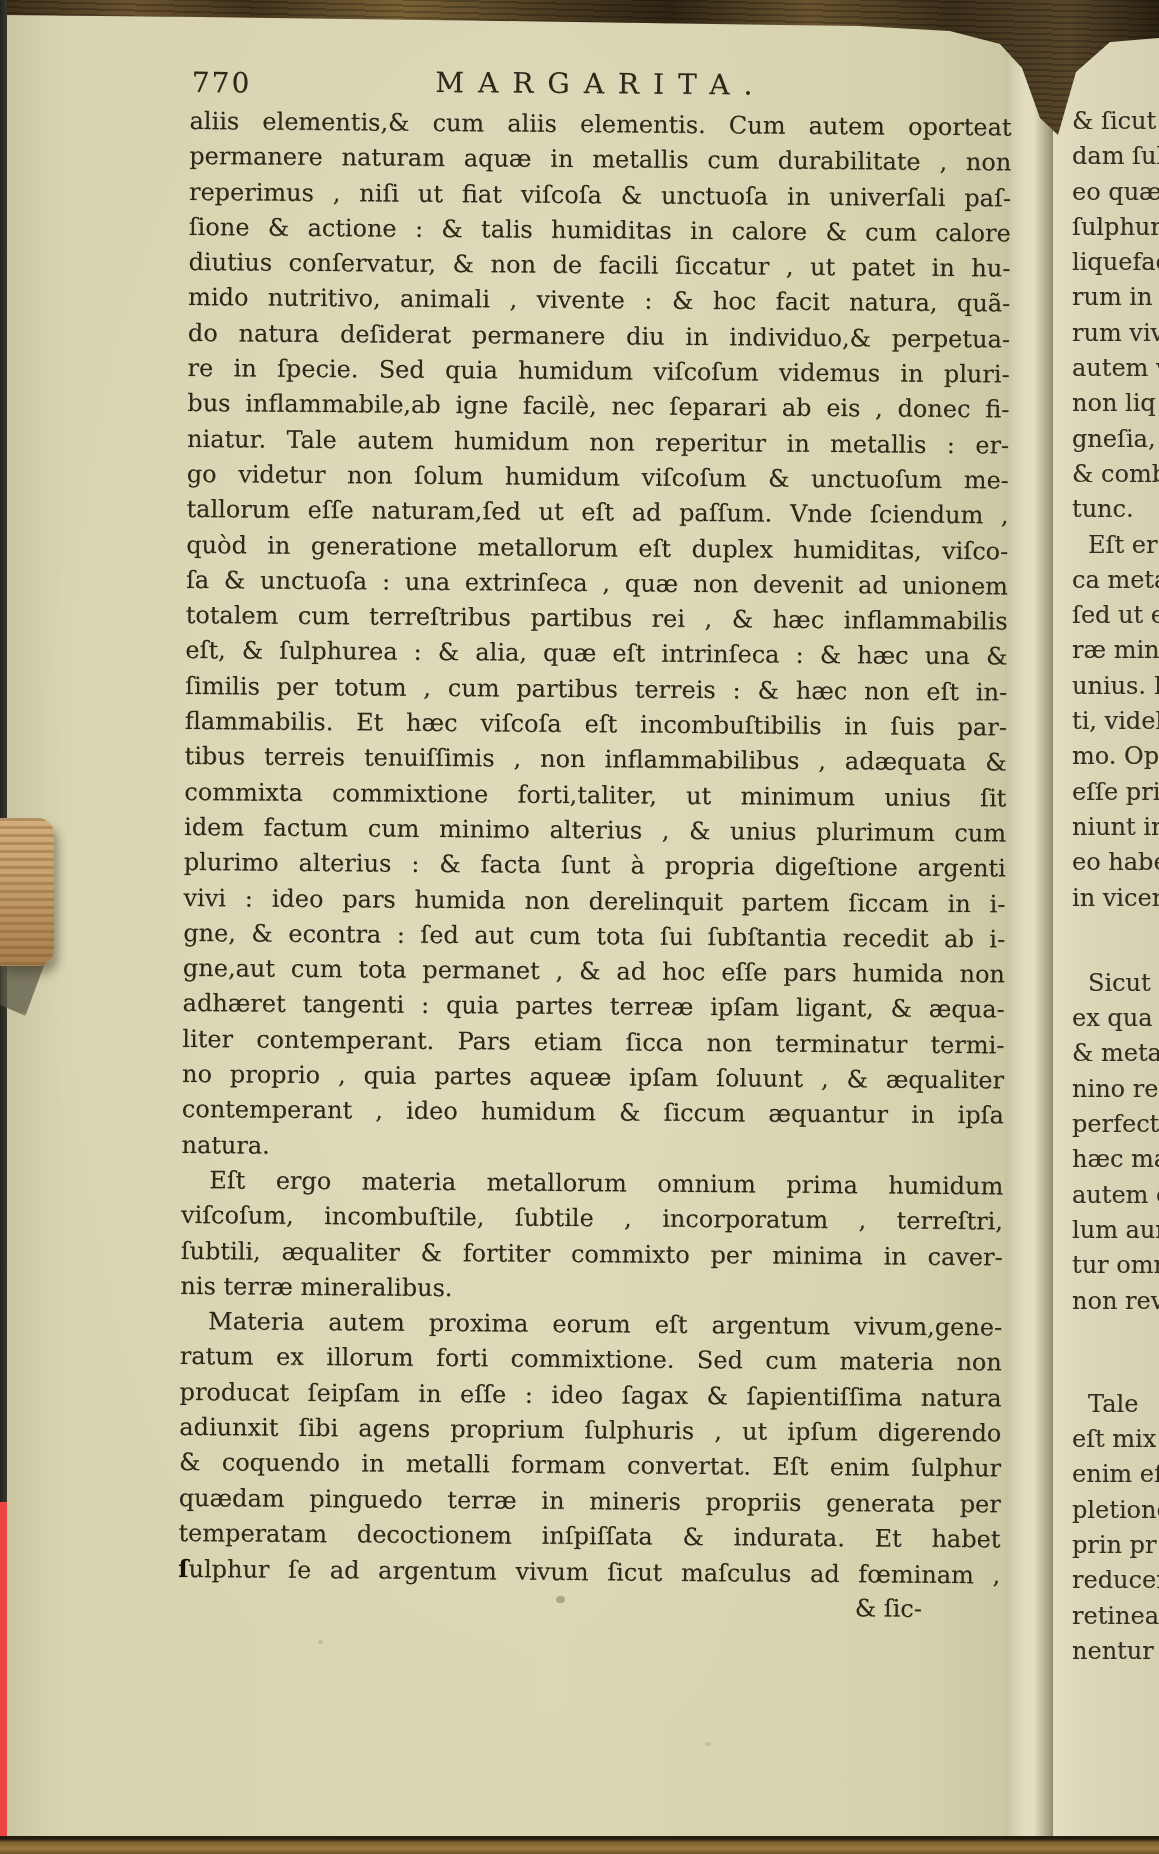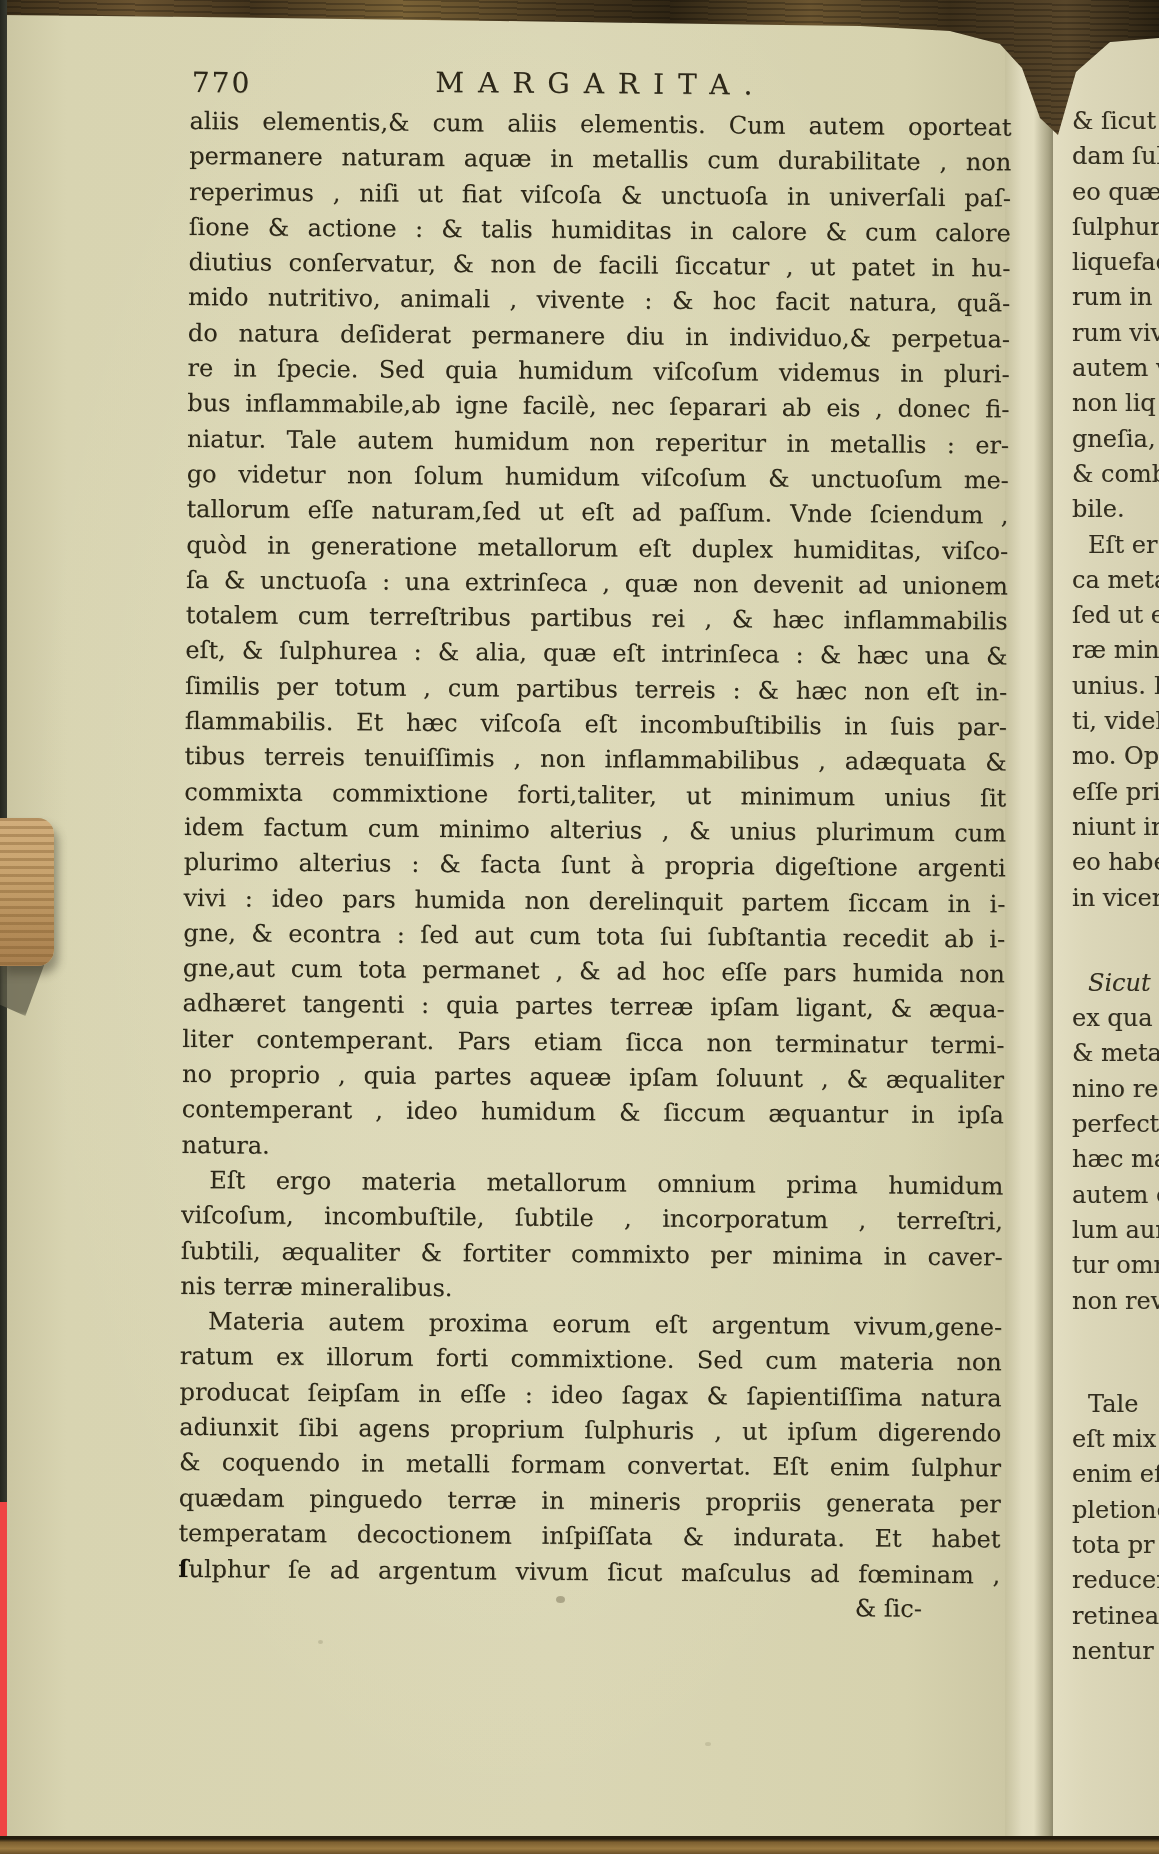--- a/index.html
+++ b/index.html
@@ -84,21 +84,21 @@
     text-align:right;padding-right:78px;
   }
   
   .frags{
     position:absolute;left:1072px;top:104px;width:87px;
     color:#332e1f;font-size:24px;
     text-shadow:0.3px 0.3px 0 rgba(45,40,25,0.3);
   }
   .frag{height:35.3px;line-height:35.3px;white-space:nowrap;}
   .frag.ind{text-indent:16px;}
-  .frag.ital{font-style:italic;}
+  .frag.ital{}
   .frag-gap{height:50px;}
   .frag-gap.gap-2{height:68px;}
   
   .speck{position:absolute;border-radius:50%;background:rgba(80,72,45,0.35);}
 </style>
 </head>
 <body>
 
 <div id="canvas">
 
@@ -170,21 +170,21 @@
       <div class="frag">dam ſulp</div>
       <div class="frag">eo quæc</div>
       <div class="frag">ſulphur l</div>
       <div class="frag">liquefact</div>
       <div class="frag">rum in ig</div>
       <div class="frag">rum viv</div>
       <div class="frag">autem v</div>
       <div class="frag">non liq</div>
       <div class="frag">gneſia, &amp;</div>
       <div class="frag">&amp; comb</div>
-      <div class="frag">bile.</div>
+      <div class="frag">tunc.</div>
       <div class="frag ind">Eſt er</div>
       <div class="frag">ca metal</div>
       <div class="frag">ſed ut eſ</div>
       <div class="frag">ræ mine</div>
       <div class="frag">unius. H</div>
       <div class="frag">ti, videl</div>
       <div class="frag">mo. Op</div>
       <div class="frag">eſſe prin</div>
       <div class="frag">niunt in</div>
       <div class="frag">eo habe</div>
@@ -198,21 +198,21 @@
       <div class="frag">hæc mag</div>
       <div class="frag">autem e</div>
       <div class="frag">lum aur</div>
       <div class="frag">tur omn</div>
       <div class="frag">non rev</div>
       <div class="frag-gap gap-2"></div>
       <div class="frag ind">Tale</div>
       <div class="frag">eſt mix</div>
       <div class="frag">enim eſſ</div>
       <div class="frag">pletione</div>
-      <div class="frag">tota pr</div>
+      <div class="frag">prin pr</div>
       <div class="frag">reducer</div>
       <div class="frag">retinear</div>
       <div class="frag">nentur</div>
     </div>
 
   <div class="speck" style="left:556px;top:1596px;width:9px;height:7px;"></div>
   <div class="speck" style="left:318px;top:1640px;width:5px;height:4px;opacity:.5;"></div>
   <div class="speck" style="left:705px;top:1742px;width:6px;height:4px;opacity:.4;"></div>
 
 </div>

